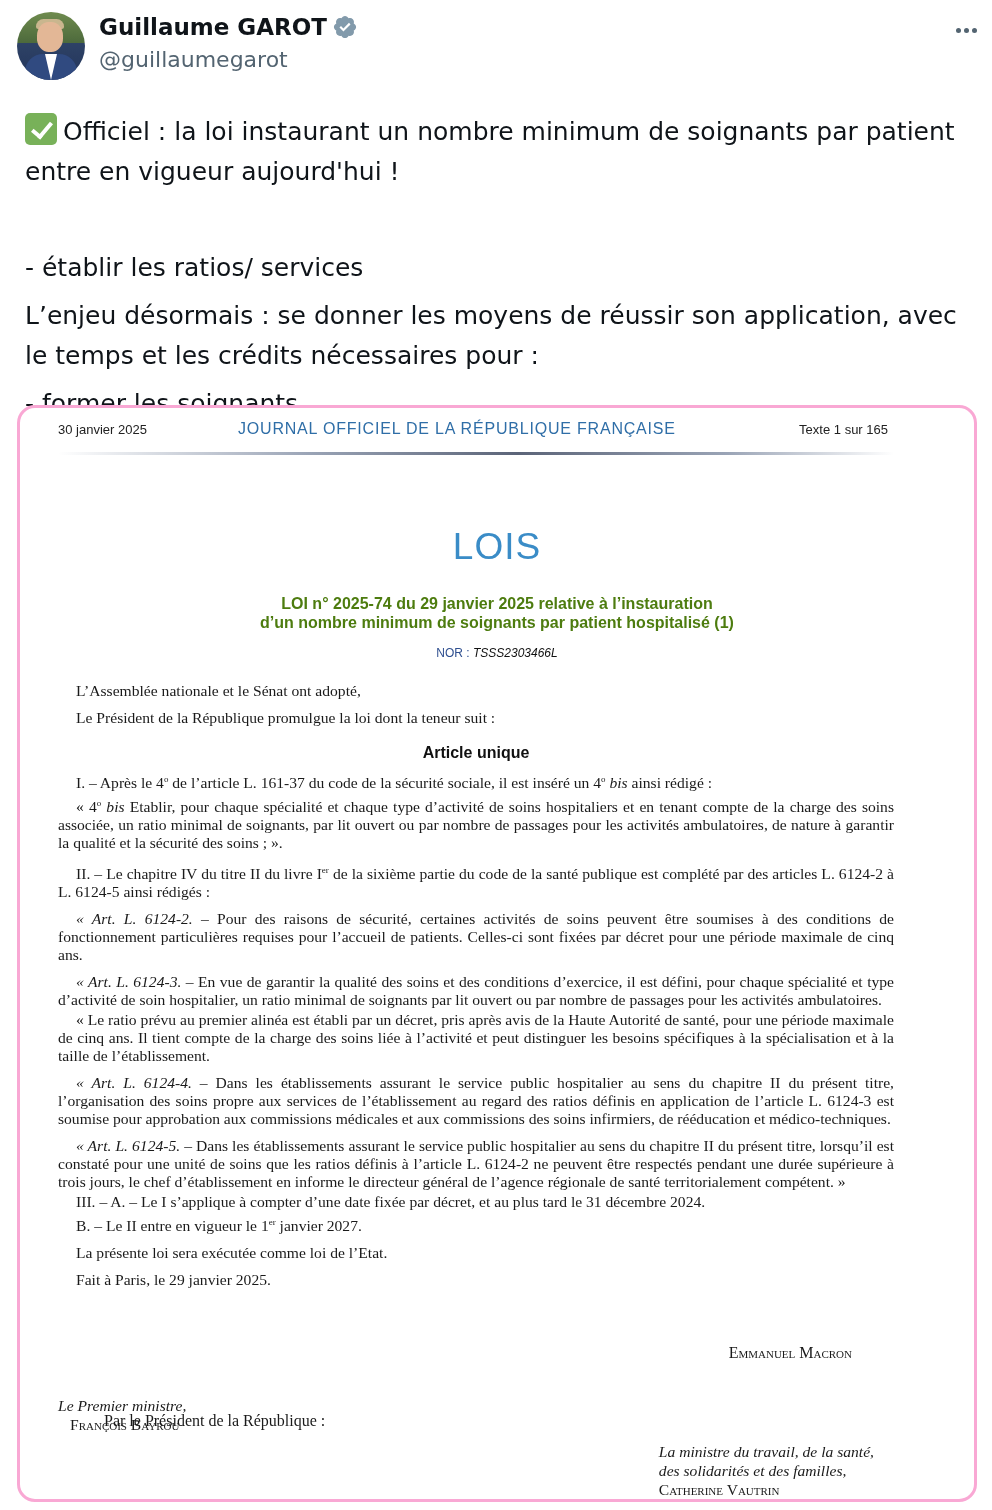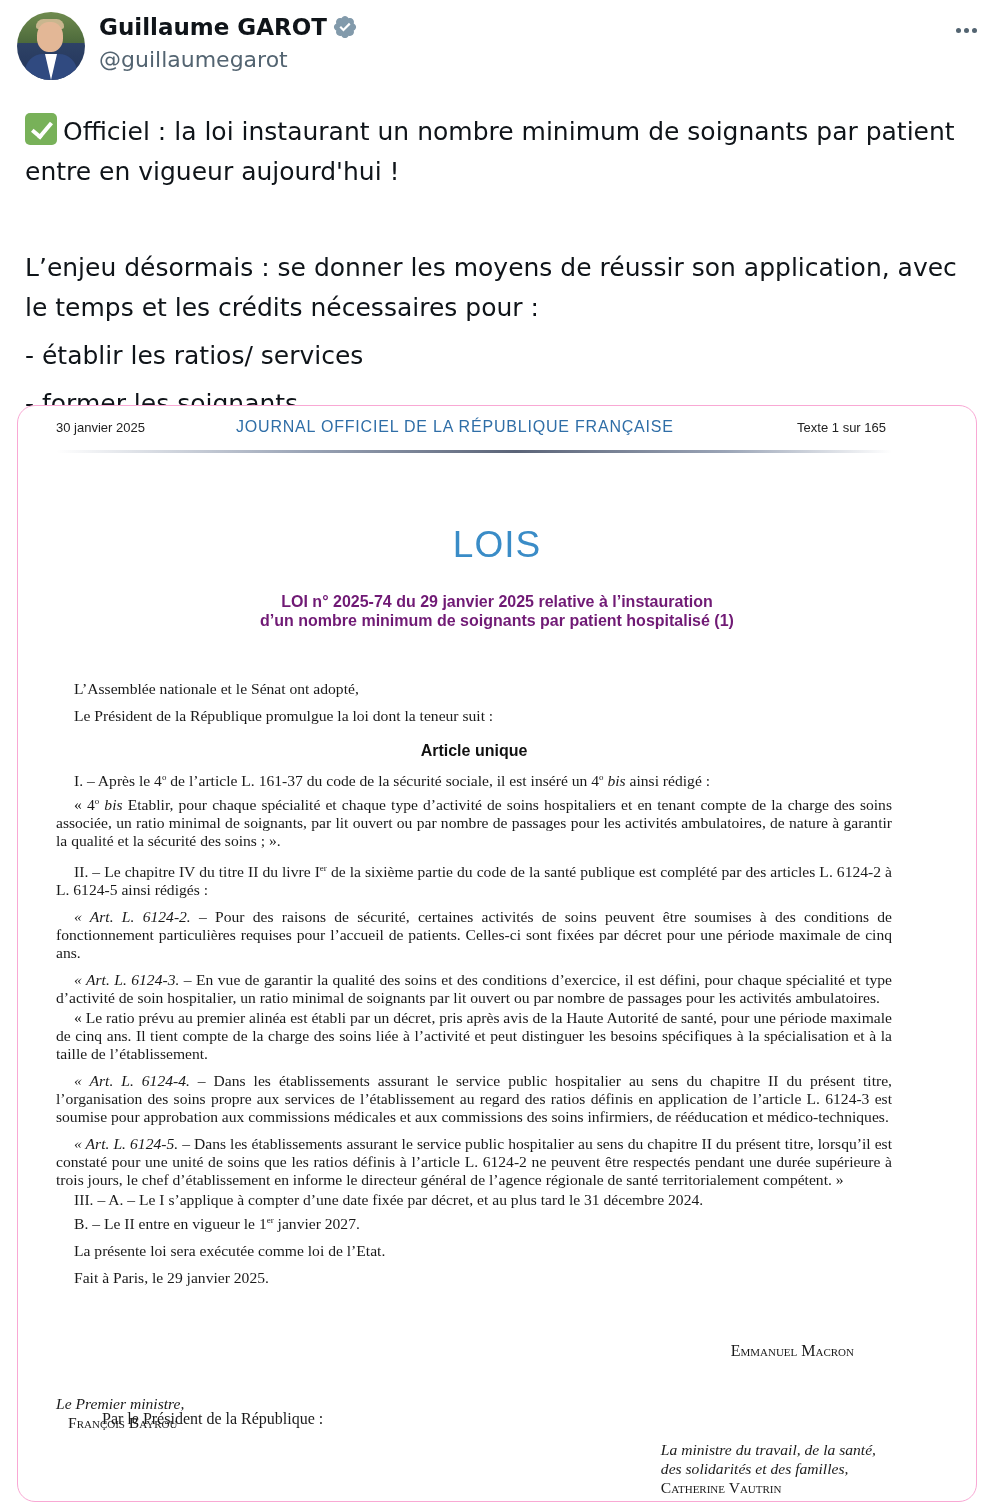--- a/index.html
+++ b/index.html
@@ -19,30 +19,30 @@
   .verified { width: 26px; height: 26px; display: inline-block; }
   .handle { position: absolute; left: 82px; top: 35px; font-size: 22px; color: #536471; }
   .more { position: absolute; right: 0; top: 8px; width: 32px; height: 20px; display: flex; justify-content: center; align-items: center; gap: 3px; cursor: pointer; }
   .more span { width: 5px; height: 5px; border-radius: 50%; background: #536471; display: inline-block; }
 
   .tweet-text { position: absolute; left: 17px; top: 104px; width: 960px; font-size: 25px; line-height: 40px; color: #0f1419; }
   .tweet-text p { margin: 8px; min-height: 40px; }
   .check-emoji { display: inline-block; width: 32px; height: 32px; background: #78b159; border-radius: 5px; vertical-align: -5px; margin-right: 6px; position: relative; }
   .check-emoji::after { content: ""; position: absolute; left: 11px; top: 5px; width: 8px; height: 16px; border-right: 4px solid #fff; border-bottom: 4px solid #fff; transform: rotate(40deg); }
 
-  .media { position: absolute; left: 17px; top: 405px; width: 960px; height: 1097px; border: 1px solid #f9a8d4; border-radius: 18px; overflow: hidden; background: #fff; cursor: pointer; }
+  .media { position: absolute; left: 17px; top: 405px; width: 960px; height: 1097px; border: 3px solid #f9a8d4; border-radius: 18px; overflow: hidden; background: #fff; cursor: pointer; }
   .doc { position: absolute; left: 0; top: 0; width: 100%; height: 100%; font-family: "Liberation Serif", "DejaVu Serif", serif; color: #1a1a1a; }
   .jo-top { position: absolute; left: 38px; top: 12px; width: 836px; height: 22px; font-family: "Liberation Sans", sans-serif; }
   .jo-date { position: absolute; left: 0; top: 2px; font-size: 13px; color: #222; }
   .jo-title { position: absolute; left: 180px; top: 0; font-size: 16px; color: #2f6ea7; letter-spacing: 0.8px; }
   .jo-page { position: absolute; right: 6px; top: 2px; font-size: 13px; color: #222; }
   .jo-rule { position: absolute; left: 38px; top: 44px; width: 836px; height: 3px; background: linear-gradient(90deg, rgba(200,208,220,0) 0%, #9aa4b6 30%, #5b6478 55%, #9aa4b6 80%, rgba(200,208,220,0) 100%); border-radius: 2px; }
 
   .lois { position: absolute; left: 0; width: 100%; top: 118px; text-align: center; font-family: "Liberation Sans", sans-serif; font-size: 37px; color: #3a8cc7; letter-spacing: 1px; }
-  .loi-title { position: absolute; left: 0; width: 100%; top: 186px; text-align: center; font-family: "Liberation Sans", sans-serif; font-weight: bold; font-size: 16px; line-height: 19px; color: #701a75; }
+  .loi-title { position: absolute; left: 0; width: 100%; top: 186px; text-align: center; font-family: "Liberation Sans", sans-serif; font-weight: bold; font-size: 16px; line-height: 19px; color: #4d7c0f; }
   .nor { position: absolute; left: 0; width: 100%; top: 238px; text-align: center; font-family: "Liberation Sans", sans-serif; font-size: 12px; }
   .nor .nor-label { color: #2f4f8f; }
   .nor .nor-val { font-style: italic; color: #111; }
 
   .body-text { position: absolute; left: 38px; top: 274px; width: 836px; font-size: 15.6px; line-height: 18px; text-align: justify; }
   .body-text .p { text-indent: 18px; margin-bottom: 9px; }
   .body-text .p.tight { margin-bottom: 2px; }
   .art-heading { text-align: center; font-family: Liberation Sans, sans-serif; font-weight: bold; font-size: 16px; margin: 17px 0 8px; color: #111; text-indent: 0; }
   .sup { font-size: 9px; vertical-align: 6px; }
   .it { font-style: italic; }
@@ -77,38 +77,41 @@
   <div class="more">
     <span></span>
       <span></span>
       <span></span>
   </div>
 </div>
 
 <div class="tweet-text">
   <p><span class="check-emoji"></span><span>Officiel : la loi instaurant un nombre minimum de soignants par patient entre en vigueur aujourd'hui !</span></p>
   <p></p>
+  <p>- établir les ratios/ services</p>
   <p>L’enjeu désormais : se donner les moyens de réussir son application, avec le temps et les crédits nécessaires pour :</p>
-  <p>- établir les ratios/ services</p>
   <p>- former les soignants</p>
 </div>
 
 <div class="media">
   <div class="doc">
     <div class="jo-top">
       <span class="jo-date">30 janvier 2025</span>
       <span class="jo-title">JOURNAL OFFICIEL DE LA RÉPUBLIQUE FRANÇAISE</span>
       <span class="jo-page">Texte 1 sur 165</span>
     </div>
     <div class="jo-rule"></div>
 
     <div class="lois">LOIS</div>
     <div class="loi-title">
       <div>LOI n° 2025-74 du 29 janvier 2025 relative à l’instauration</div>
       <div>d’un nombre minimum de soignants par patient hospitalisé (1)</div>
+    </div>
+    <div class="nor">
+      <span class="nor-label">NOR : </span><span class="nor-val">TSSS2303466L</span>
     </div>
 
     <div class="body-text">
       <div class="p">L’Assemblée nationale et le Sénat ont adopté,</div>
       <div class="p">Le Président de la République promulgue la loi dont la teneur suit :</div>
       <div class="art-heading">Article unique</div>
 
       <div class="p tight"><span>I. – Après le 4</span><span class="sup">o</span><span> de l’article L. 161-37 du code de la sécurité sociale, il est inséré un 4</span><span class="sup">o</span><span class="it"> bis</span><span> ainsi rédigé :</span></div>
       <div class="p"><span>« 4</span><span class="sup">o</span><span class="it"> bis</span><span> Etablir, pour chaque spécialité et chaque type d’activité de soins hospitaliers et en tenant compte de la charge des soins associée, un ratio minimal de soignants, par lit ouvert ou par nombre de passages pour les activités ambulatoires, de nature à garantir la qualité et la sécurité des soins ; ».</span></div>
       <div class="p"><span>II. – Le chapitre IV du titre II du livre I</span><span class="sup">er</span><span> de la sixième partie du code de la santé publique est complété par des articles L. 6124-2 à L. 6124-5 ainsi rédigés :</span></div>

